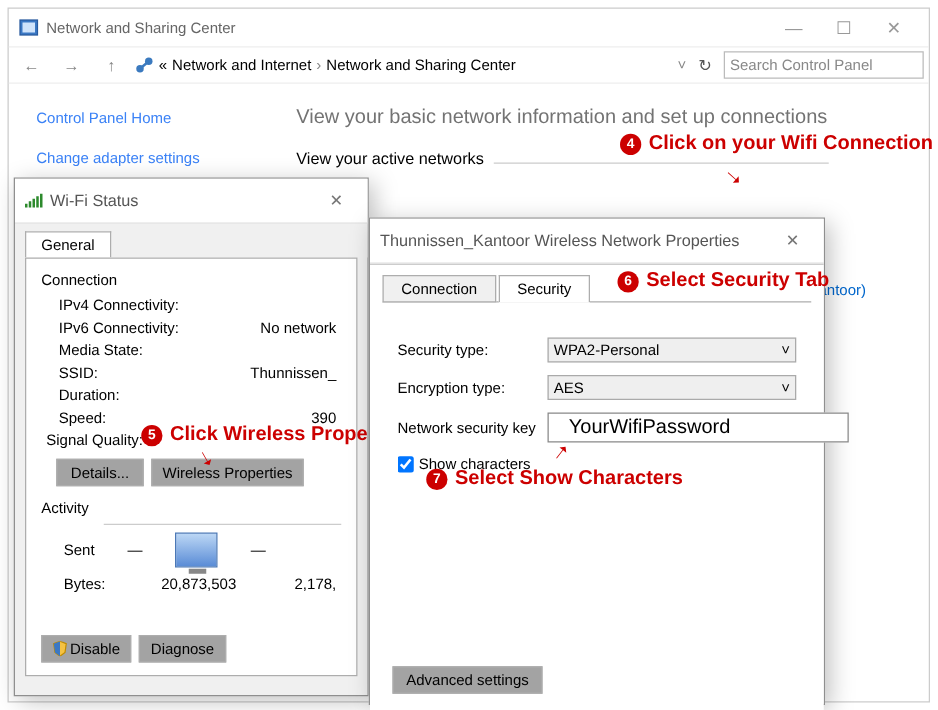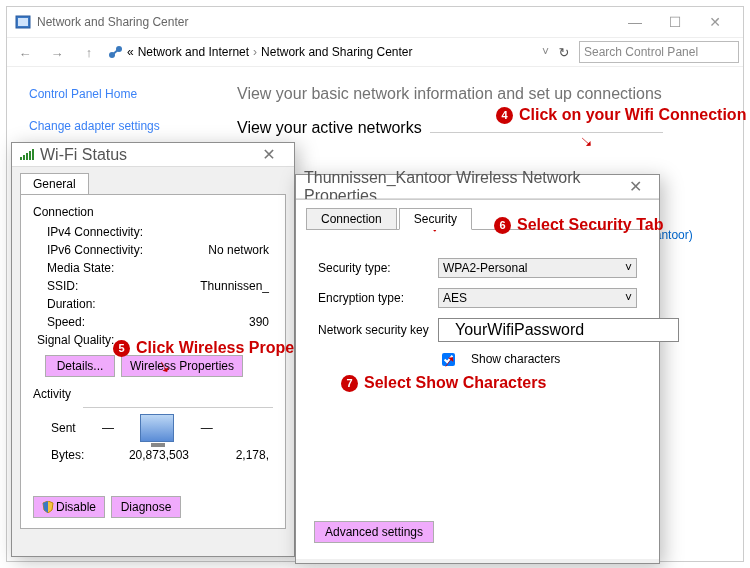--- a/index.html
+++ b/index.html
@@ -14,58 +14,58 @@
     .nav-btn{width:28px;height:24px;display:flex;align-items:center;justify-content:center;color:#888;font-size:13px}
     .path{display:flex;align-items:center;gap:4px;font-size:12px;color:#000;flex:1}
     .path .sep{color:#888}
     .refresh{width:22px;color:#555}
     .search{width:160px;height:22px;border:1px solid #bbb;padding:0 4px;font-size:12px;color:#888;display:flex;align-items:center}
     .main-body{display:flex;height:calc(100% - 60px)}
     .sidebar{width:210px;padding:20px 10px 10px 22px;font-size:12px}
     .sidebar a{display:block;color:#3b82f6;text-decoration:none;margin-bottom:18px}
     .content{flex:1;padding:18px 20px}
     .content h1{color:#737373;font-weight:normal;font-size:16px;margin-bottom:16px}
-    .content .sub{font-size:16px;margin-bottom:8px}
+    .content .sub{font-size:13px;margin-bottom:8px}
     .access-block{margin-top:36px;margin-left:255px;font-size:12px;line-height:20px}
     .access-block table td{padding-right:6px}
     .wifi-link{color:#0066cc;text-decoration:none}
     .thispoint{position:absolute;left:600px;top:278px;font-size:12px}
     
     .dlg{position:absolute;background:#f0f0f0;border:1px solid #8f8f8f;box-shadow:4px 4px 18px rgba(0,0,0,0.25)}
-    .dlg-title{height:24px;display:flex;align-items:center;padding:0 8px;background:#fff;color:#555;font-size:16px;border-bottom:1px solid #ddd}
+    .dlg-title{height:36px;display:flex;align-items:center;padding:0 8px;background:#fff;color:#555;font-size:13px;border-bottom:1px solid #ddd}
     .dlg-title .sp{margin-left:auto}
     .dlg-close{width:34px;text-align:center;color:#777}
     .status-dlg{left:11px;top:142px;width:284px;height:415px}
     .tabstrip{display:flex;align-items:flex-end;padding:6px 8px 0 8px;background:#f0f0f0}
     .tab{border:1px solid #adadad;border-bottom:none;padding:3px 12px;font-size:12px;background:#fff;margin-right:2px}
     .tab.inactive{background:#e8e8e8}
     .tabpanel{background:#fff;margin:0 8px 8px 8px;border:1px solid #adadad;padding:10px 12px;height:335px;position:relative}
     .grp{font-size:12px;margin-bottom:6px}
     .kv{display:flex;font-size:12px;margin:4px 0 4px 14px}
     .kv .k{flex:0 0 110px}
     .kv .v{flex:1;text-align:right;padding-right:4px}
     .btnrow{display:flex;gap:6px;margin:8px 0 8px 12px}
-    .wbtn{background:#f0abfc;border:1px solid #adadad;padding:3px 8px;font-size:12px;min-width:70px;text-align:center}
+    .wbtn{background:#a3a3a3;border:1px solid #adadad;padding:3px 8px;font-size:12px;min-width:70px;text-align:center}
     .activity{margin-top:10px;font-size:12px}
     .act-row{display:flex;align-items:center;justify-content:space-between;margin:6px 4px 0 18px;font-size:12px}
     .bottom-btns{position:absolute;left:12px;bottom:10px;display:flex;gap:6px}
     .shield{width:12px;height:12px;display:inline-block;vertical-align:-2px;margin-right:2px}
     
     .props-dlg{left:295px;top:174px;width:365px;height:390px}
     .props-body{background:#fff;margin:0;border-top:1px solid #ccc;height:360px;position:relative}
     .props-tabs{display:flex;padding:8px 10px 0 10px}
     .props-tabs .tab{border:1px solid #adadad;padding:3px 14px}
     .props-tabs .inactive{background:#f0f0f0;border-bottom:1px solid #adadad}
     .props-tabs .active{background:#fff;border-bottom:1px solid #fff;position:relative;z-index:2}
     .props-panel{border-top:1px solid #adadad;margin:-1px 10px 10px 10px;padding:18px 12px}
     .prow{display:flex;align-items:center;margin:10px 0;font-size:12px}
     .prow label{flex:0 0 120px}
     .pselect{border:1px solid #aaa;background:#efefef;padding:2px 4px;font-size:12px;flex:1;display:flex;justify-content:space-between;align-items:center}
     .pinput{border:1px solid #888;padding:2px 16px;font-size:16px;flex:1}
-    .chk{margin-left:124px;font-size:12px;display:flex;align-items:center;gap:16px}
+    .chk{font-size:12px;display:flex;align-items:center;gap:4px}
     .advbtn{position:absolute;left:18px;bottom:16px}
     
     .annot-bubble{width:17px;height:17px;border-radius:50%;background:#c00;color:#fff;font-size:11px;font-weight:bold;display:inline-flex;align-items:center;justify-content:center;vertical-align:middle}
     .annot-text{color:#c00;font-size:16px;font-weight:600}
     .annot{position:absolute;display:flex;align-items:center;gap:6px}
     .arrow{position:absolute;color:#c00;font-size:16px}
     .signal-bars{display:inline-flex;align-items:flex-end;gap:1px;height:11px;vertical-align:middle}
     .signal-bars span{width:2px;background:#2d8a2d;display:inline-block}
     .b1{height:3px}.b2{height:5px}.b3{height:7px}.b4{height:9px}.b5{height:11px}
     .pc-icon{width:34px;height:28px;background:linear-gradient(#bcd7f5,#5a8cd6);border:1px solid #4b78b6;position:relative;display:inline-block}

